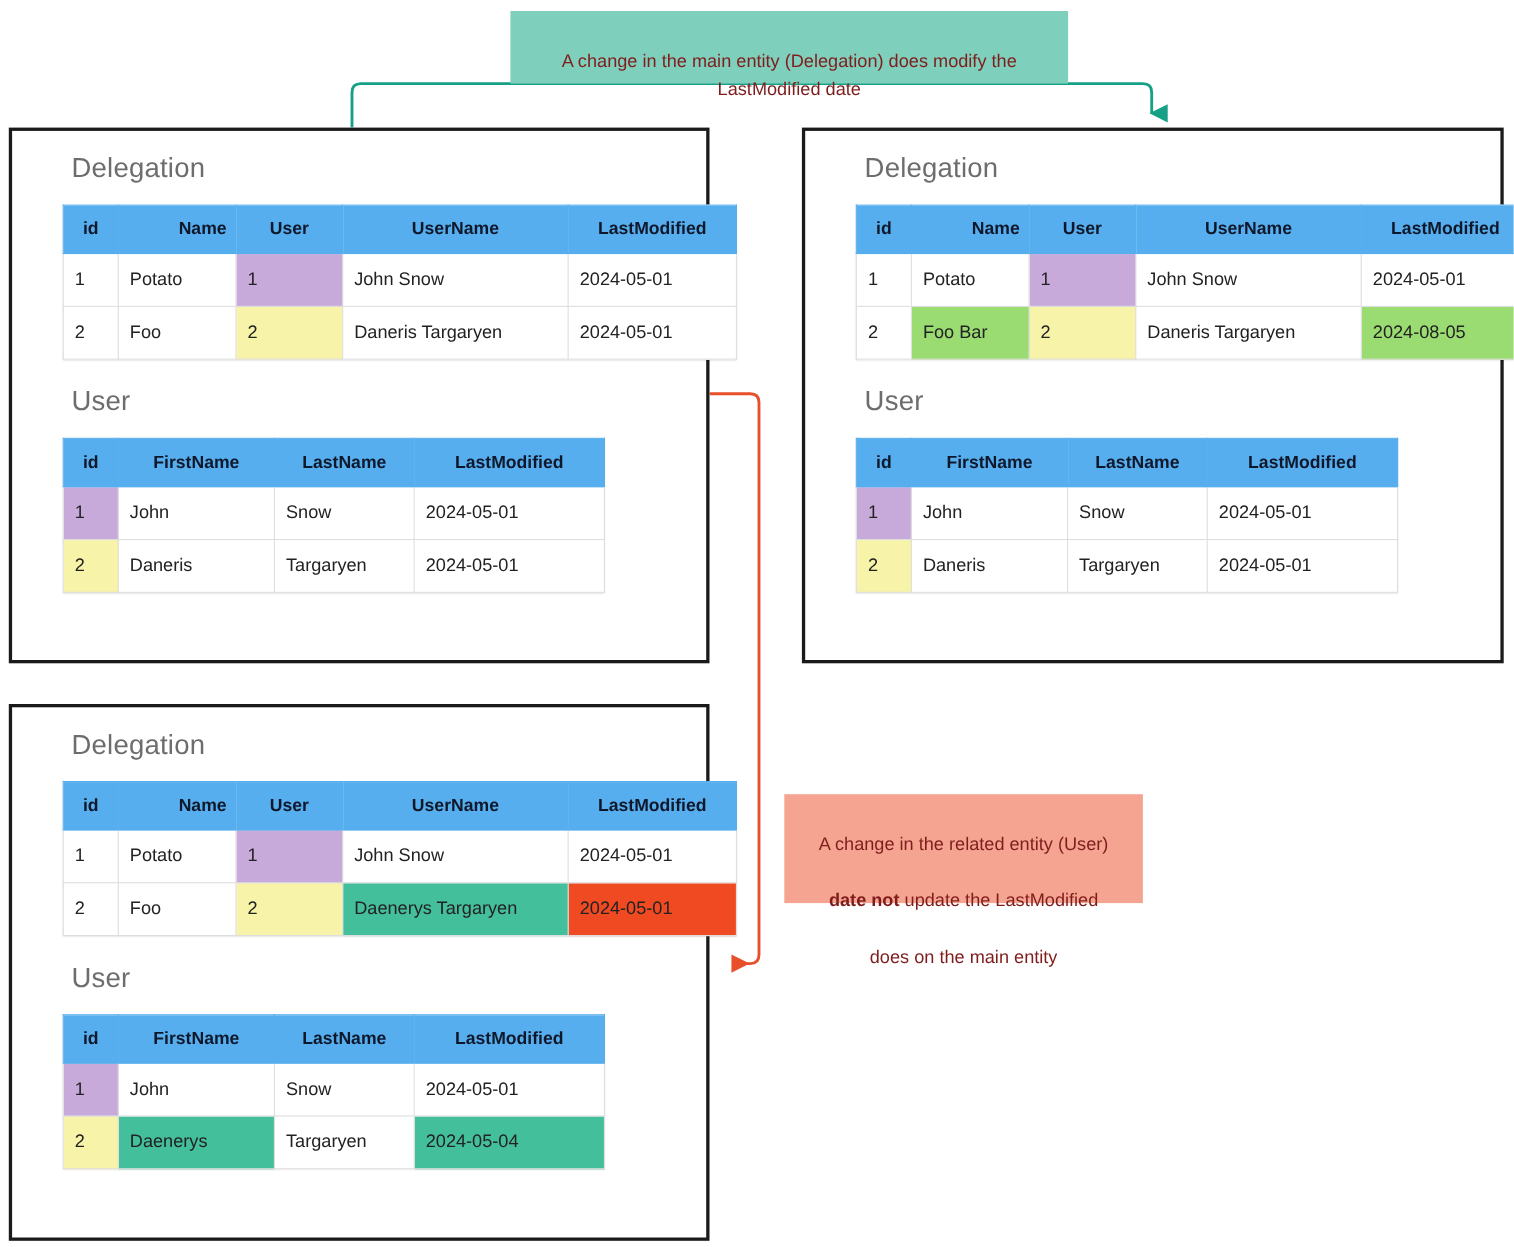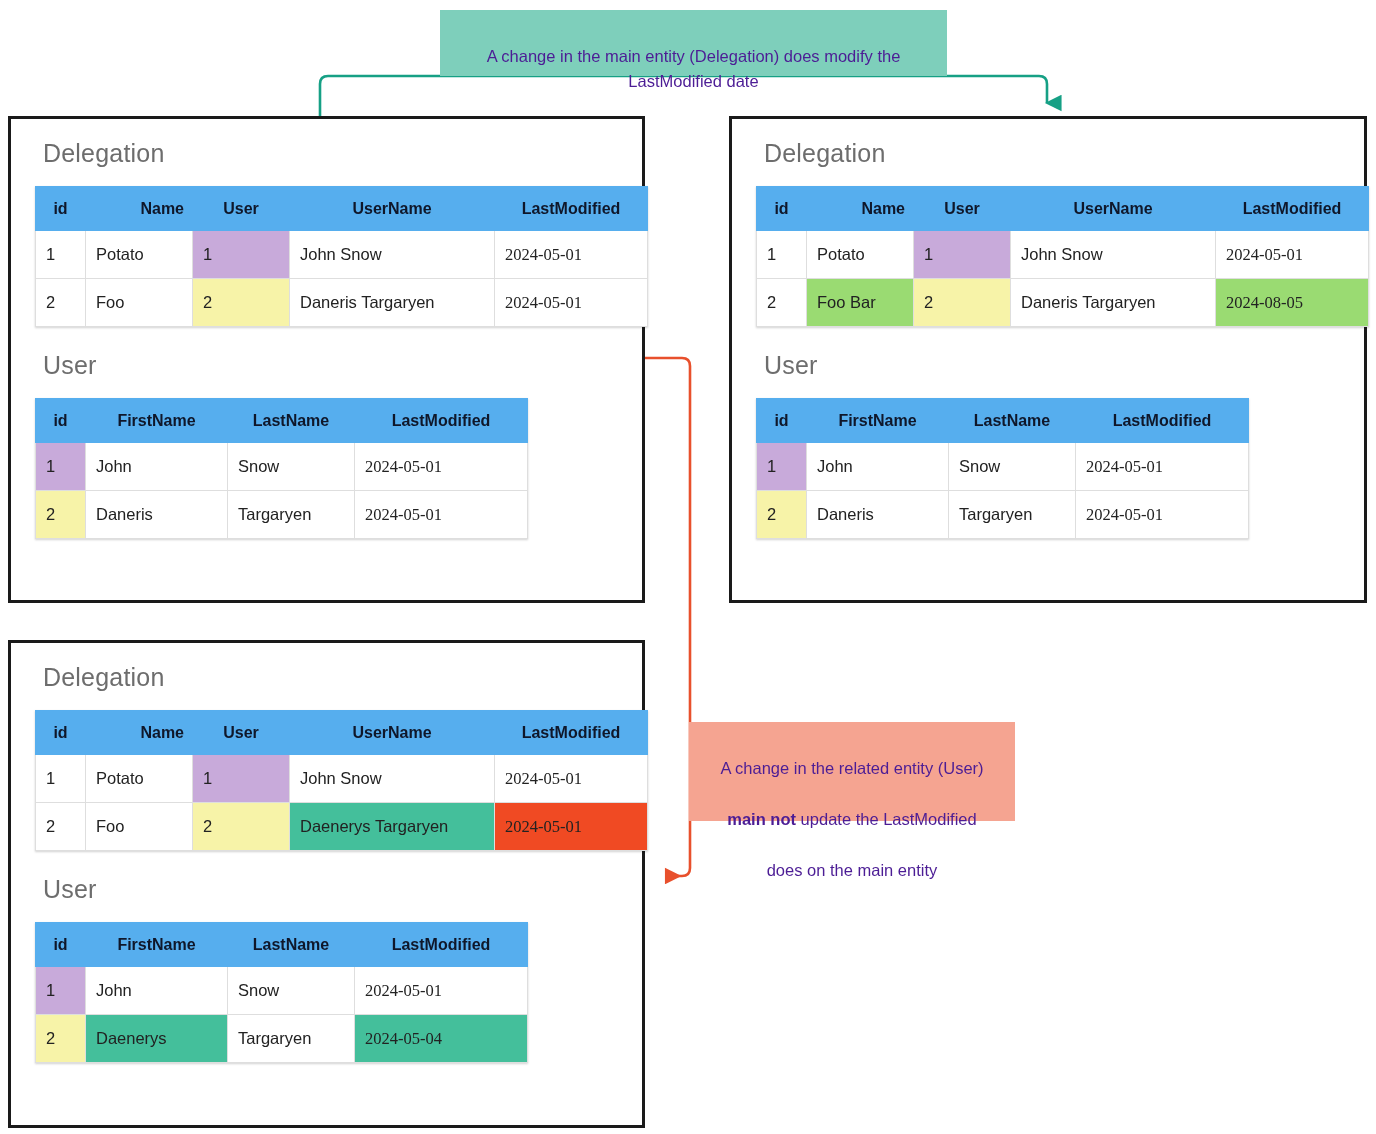--- a/index.html
+++ b/index.html
@@ -26,23 +26,24 @@
     z-index: 1;
   }
 
   
   .note {
     position: absolute;
     z-index: 3;
     text-align: center;
     font-size: 16.5px;
     line-height: 1.55;
-    color: #4c1d95;
+    color: #7f1d1d;
     padding: 8px 10px;
     white-space: pre-line;
+    margin-left: 24px;
   }
   .note-green {
     left: 440px; top: 10px;
     width: 507px; height: 66px;
     background: #7ecfbb;
   }
   .note-orange {
     left: 689px; top: 722px;
     width: 326px; height: 99px;
     background: #f5a491;
@@ -53,21 +54,21 @@
   .panel {
     position: absolute;
     background: #ffffff;
     border: 3px solid #1a1a1a;
     z-index: 2;
   }
   #panel-before  { left: 8px;   top: 116px; width: 637px;  height: 487px; }
   #panel-after   { left: 729px; top: 116px; width: 638px;  height: 487px; }
   #panel-related { left: 8px;   top: 640px; width: 637px;  height: 488px; }
 
-  .panel-inner { padding: 20px 18px 0 24px; }
+  .panel-inner { padding: 20px 18px 0 24px; margin-left: 22px; }
 
   .entity-title {
     font-size: 25px;
     color: #6d6d6d;
     font-weight: normal;
     margin: 0 0 18px 8px;
     letter-spacing: .2px;
   }
   .entity-title.second { margin-top: 24px; }
 
@@ -88,21 +89,21 @@
     border: 1px solid #56aeee;
     text-align: center;
   }
   table.grid td {
     height: 48px;
     padding: 0 10px;
     border: 1px solid #dedede;
     background: #fff;
     text-align: left;
   }
-  td.c-center { text-align: center; font-family: Liberation Serif, serif; }
+  td.c-center { text-align: center; }
 
   
   .fill-purple { background: #c8aada !important; }
   .fill-yellow { background: #f7f3a8 !important; }
   .fill-green  { background: #9adb72 !important; }
   .fill-teal   { background: #44bf9b !important; }
   .fill-red    { background: #f04a23 !important; }
 
   
   .t-deleg { width: 612px; table-layout: fixed; }
@@ -136,21 +137,21 @@
 
   <path d="M645,358 L682,358 Q690,358 690,366 L690,868 Q690,876 682,876 L667,876" fill="none" stroke="#e8502c" stroke-width="2.6" marker-end="url(#head-orange)"></path>
 </svg>
 
 <div class="note note-green">
   <span>A change in the main entity (Delegation) does modify the LastModified date</span>
 </div>
 
 <div class="note note-orange">
   <span>A change in the related entity (User)</span><br>
-  <b>main not</b><span> update the LastModified</span><br>
+  <b>date not</b><span> update the LastModified</span><br>
   <span>does on the main entity</span>
 </div>
 
 <div class="panel" id="panel-before">
   <div class="panel-inner">
     <div class="entity-title">Delegation</div>
 
     <table class="grid t-deleg">
       <thead>
         <tr>

